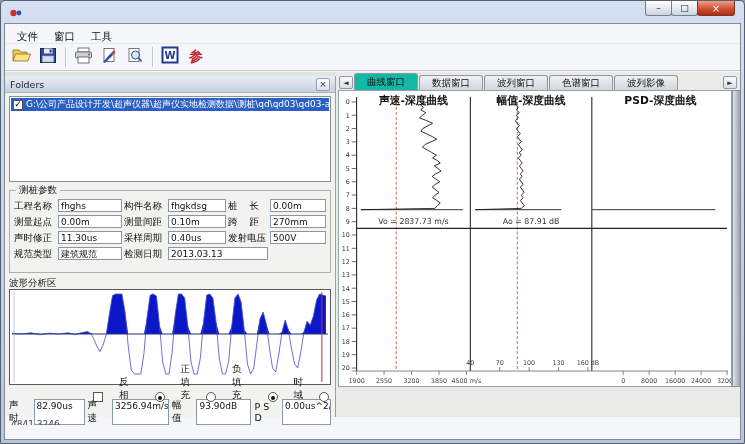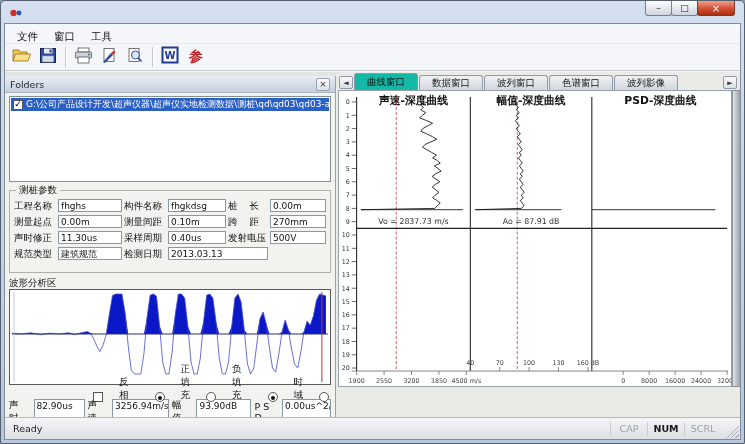--- a/index.html
+++ b/index.html
@@ -349,22 +349,14 @@
               <line x1="396" y1="281" x2="396" y2="285" stroke="#555" stroke-width="0.7"></line>
               <text x="396" y="293" text-anchor="middle" font-size="6.5" fill="#444">32000</text>
               <polyline points="258.2,119.1 384.1,119.1" fill="none" stroke="#1a1a1a" stroke-width="0.9"></polyline>
               <line x1="18" y1="137.825" x2="396" y2="137.825" stroke="#222" stroke-width="1.1"></line>
             </svg>
         </div>
         <div class="scrollstrip"></div>
       </div>
     </div>
 
-    <div class="statusbar">
-      <span>Ready</span>
-      <span class="sspacer"></span>
-      <span class="skey">CAP</span>
-      <span class="skey on">NUM</span>
-      <span class="skey">SCRL</span>
-      <span class="grip"></span>
-    </div>
   </div>
 </div>
 
 </body></html>

